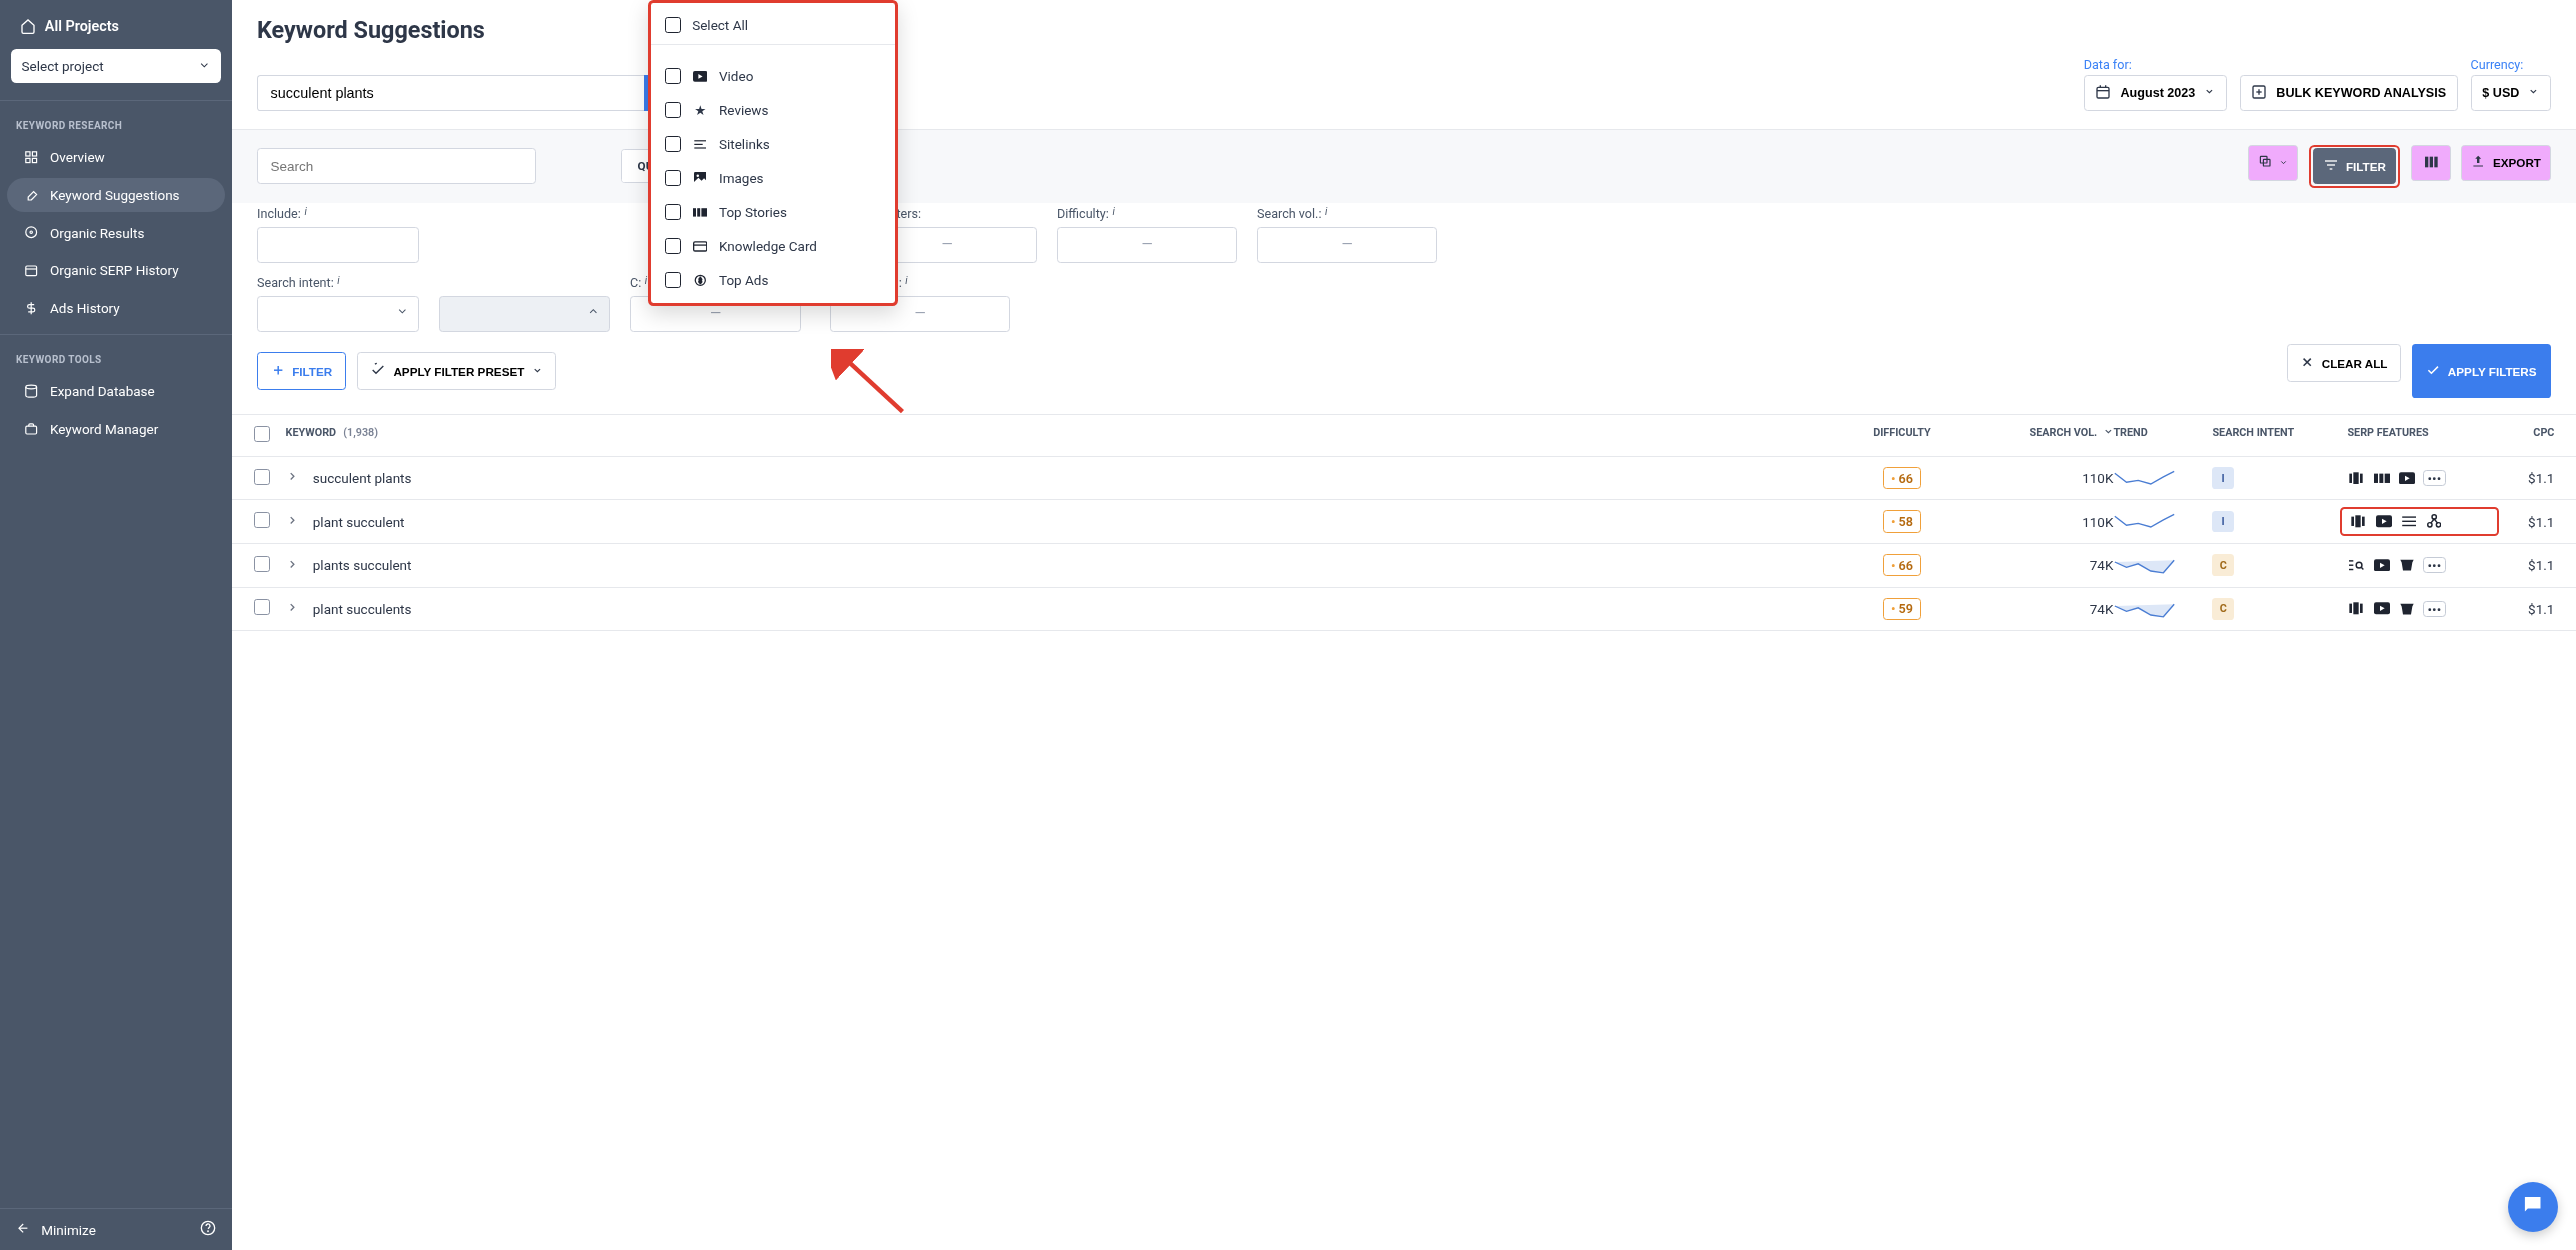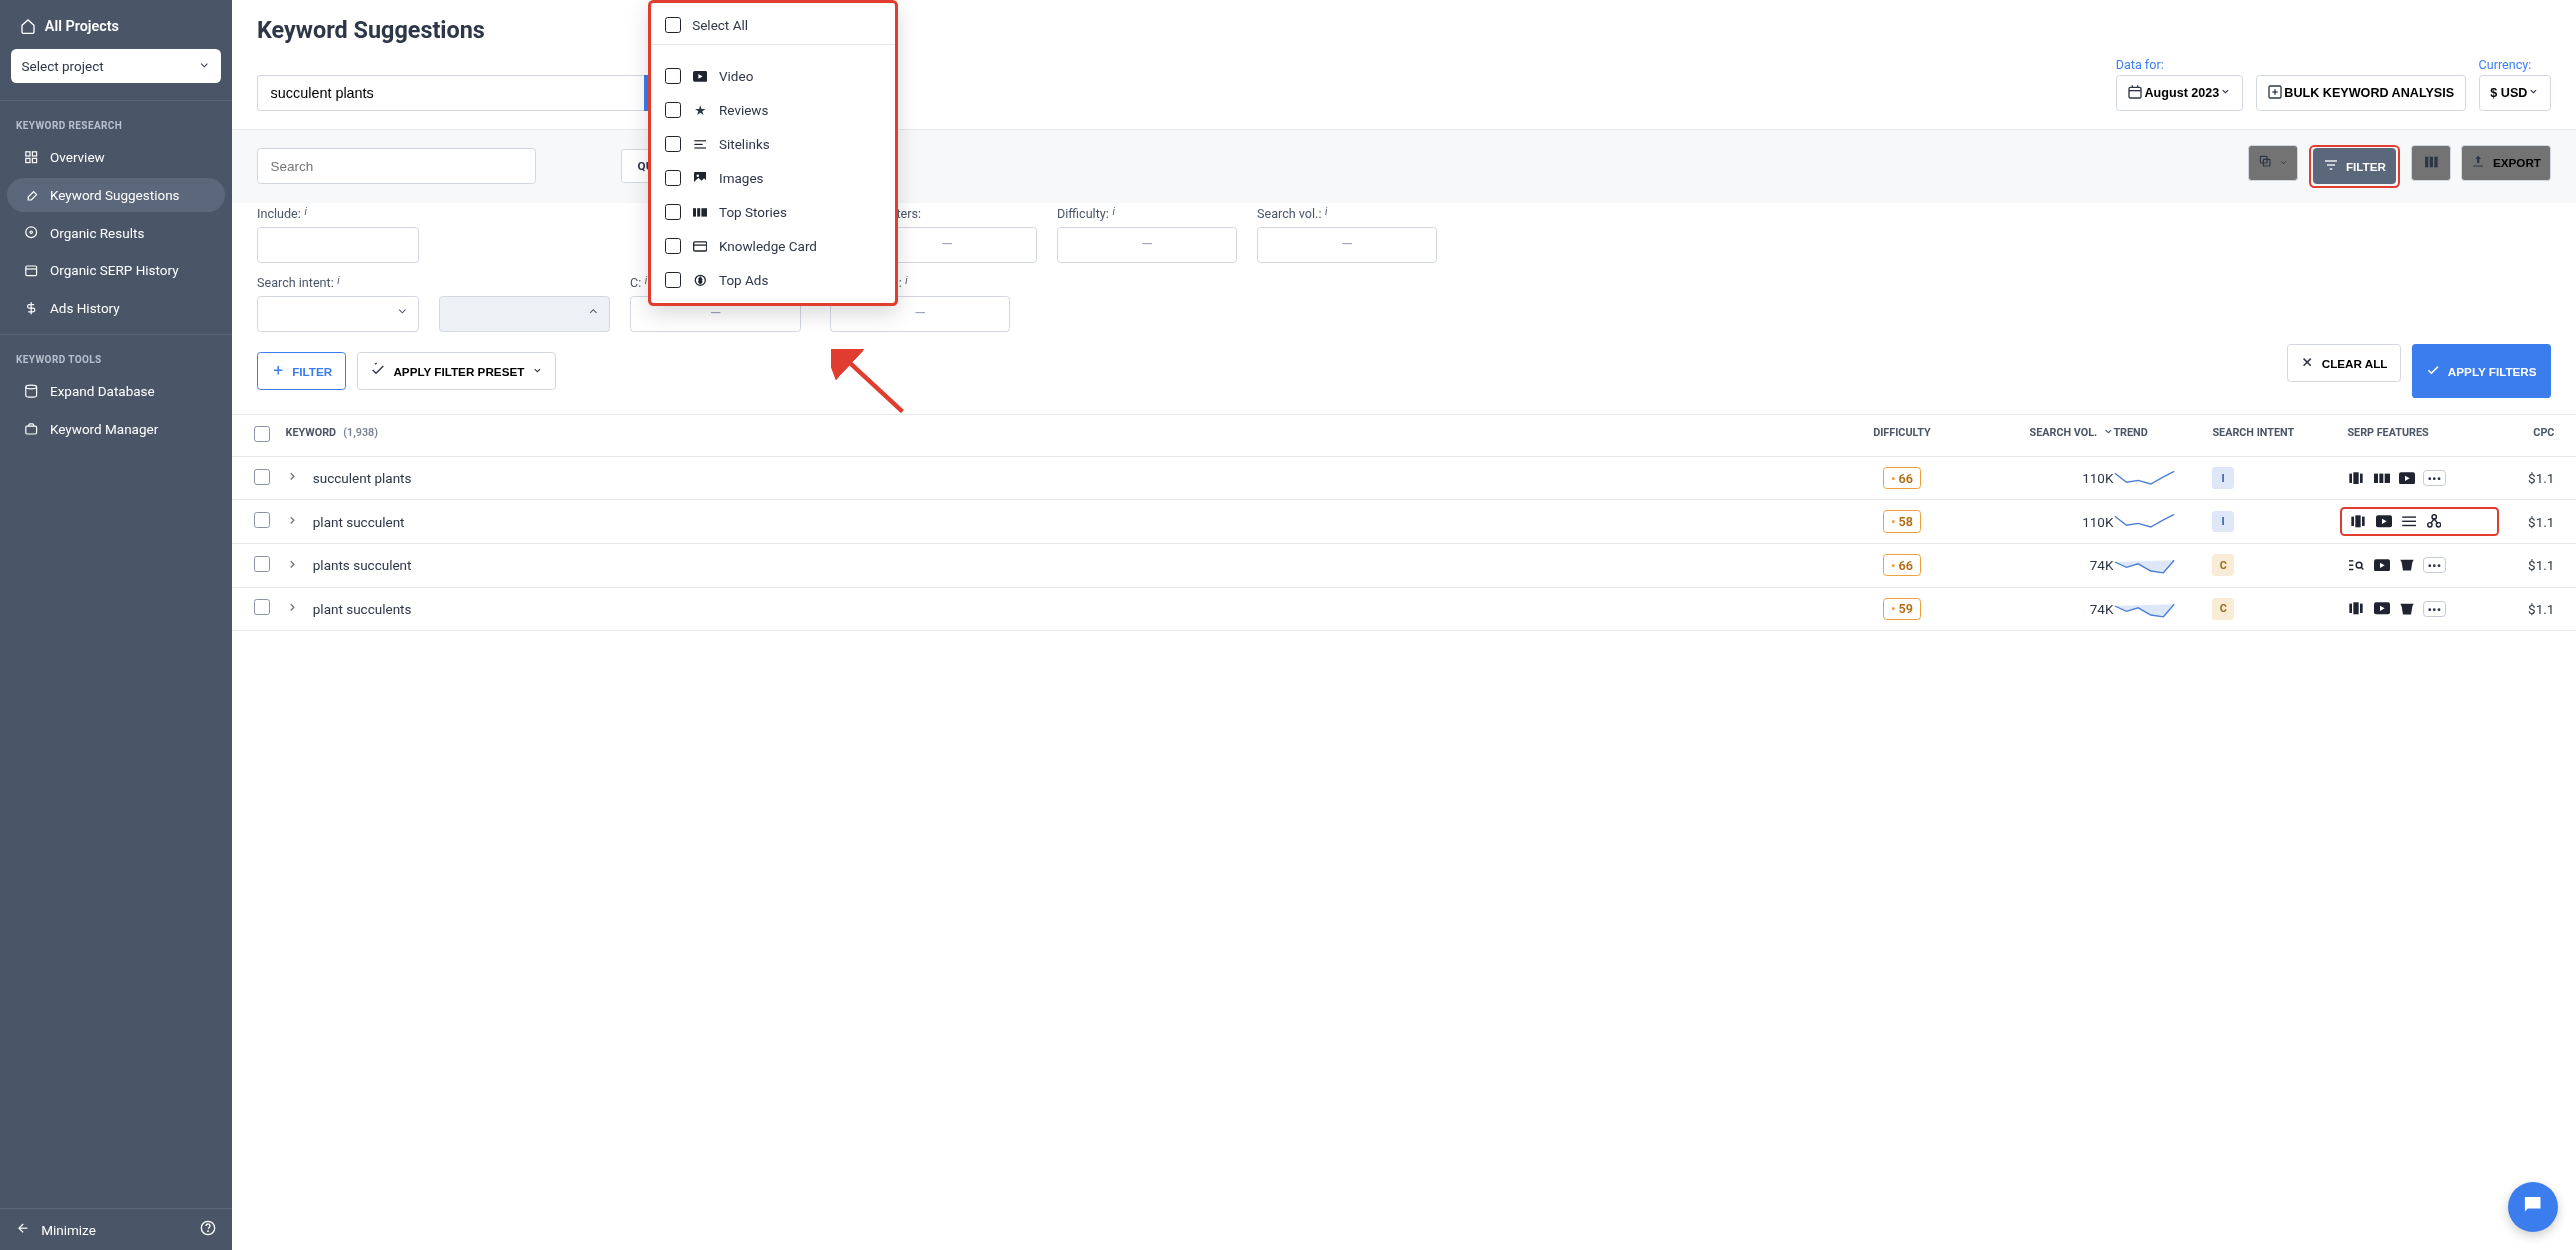--- a/index.html
+++ b/index.html
@@ -25,30 +25,30 @@
 .title { font-size: 23.4px; font-weight: 700; margin-bottom: 12.6px; }
 .header-controls { display: flex; align-items: flex-end; gap: 12.6px; }
 .search-combo { display: flex; }
 .search-input { width: 387px; height: 36px; border: 0.9px solid #d3d7e0; border-right: none; border-radius: 3.6px 0 0 3.6px; padding: 0 12.6px; font-size: 14.4px; }
 .search-btn { width: 47px; height: 36px; background: #3b7ded; border: none; border-radius: 0 3.6px 3.6px 0; cursor: pointer; display: flex; align-items: center; justify-content: center; color: #fff; }
 .add-to-btn { height: 36px; border: 0.9px solid #d3d7e0; border-radius: 3.6px; padding: 0 12.6px; display: flex; align-items: center; gap: 7.2px; background: #fff; cursor: pointer; font-size: 12.6px; font-weight: 700; }
 .add-to-btn .plus { width: 20px; height: 20px; background: #6bc16e; border-radius: 2.7px; color: #fff; display: flex; align-items: center; justify-content: center; font-size: 14.4px; }
 .right-controls { margin-left: auto; display: flex; gap: 12.6px; align-items: flex-end; }
 .labeled { display: flex; flex-direction: column; gap: 3.6px; }
 .labeled-label { font-size: 12.6px; color: #3b82f6; }
-.boxed-btn { height: 36px; border: 0.9px solid #d3d7e0; border-radius: 3.6px; padding: 0 10.8px; display: flex; align-items: center; gap: 1px; background: #fff; cursor: pointer; font-size: 12.6px; font-weight: 700; }
+.boxed-btn { height: 36px; border: 0.9px solid #d3d7e0; border-radius: 3.6px; padding: 0 10.8px; display: flex; align-items: center; gap: 9px; background: #fff; cursor: pointer; font-size: 12.6px; font-weight: 700; }
 
 
 .toolbar { padding: 14.4px 25px; display: flex; align-items: center; gap: 12.6px; background: #f7f8fa; }
 .search-table { width: 279px; height: 36px; border: 0.9px solid #d3d7e0; border-radius: 3.6px; padding: 0 12.6px; font-size: 13.5px; background: #fff; }
 .tabgroup { display: flex; border: 0.9px solid #d3d7e0; border-radius: 3.6px; overflow: hidden; margin-left: 72px; }
 .tab { padding: 9px 16px; font-size: 11.7px; font-weight: 700; background: #fff; cursor: pointer; border-right: 0.9px solid #d3d7e0; }
 .tab:last-child { border-right: none; }
 .toolbar-right { margin-left: auto; display: flex; gap: 10.8px; }
-.icon-btn { height: 36px; min-width: 40px; border: 0.9px solid #d3d7e0; border-radius: 3.6px; padding: 0 9px; display: flex; align-items: center; justify-content: center; gap: 7.2px; background: #737373; cursor: pointer; font-size: 11.7px; font-weight: 700; }
+.icon-btn { height: 36px; min-width: 40px; border: 0.9px solid #d3d7e0; border-radius: 3.6px; padding: 0 9px; display: flex; align-items: center; justify-content: center; gap: 7.2px; background: #f0abfc; cursor: pointer; font-size: 11.7px; font-weight: 700; }
 .filter-active { background: #5b677a; color: #fff; border-color: #5b677a; }
 .red-box { border: 2.7px solid #e03c2f; border-radius: 5.4px; padding: 1.8px; }
 
 
 .filter-panel { background: #fff; padding: 3.6px 25px 16px; }
 .filter-row { display: flex; gap: 20px; margin-bottom: 12.6px; }
 .filter-group { display: flex; flex-direction: column; gap: 5.4px; width: 180px; }
 .filter-label { font-size: 12.6px; color: #4a5668; display: flex; gap: 3.6px; }
 .filter-label .info { font-style: italic; font-size: 10px; vertical-align: super; }
 .filter-input { height: 36px; border: 0.9px solid #d3d7e0; border-radius: 3.6px; background: #fff; display: flex; align-items: center; justify-content: center; color: #9aa2b1; cursor: pointer; position: relative; }

